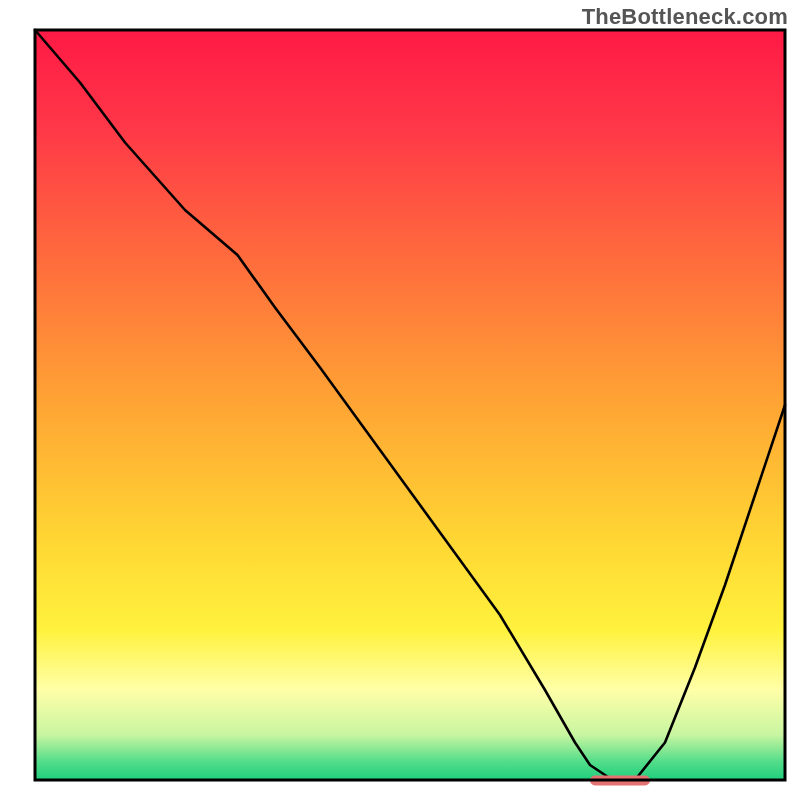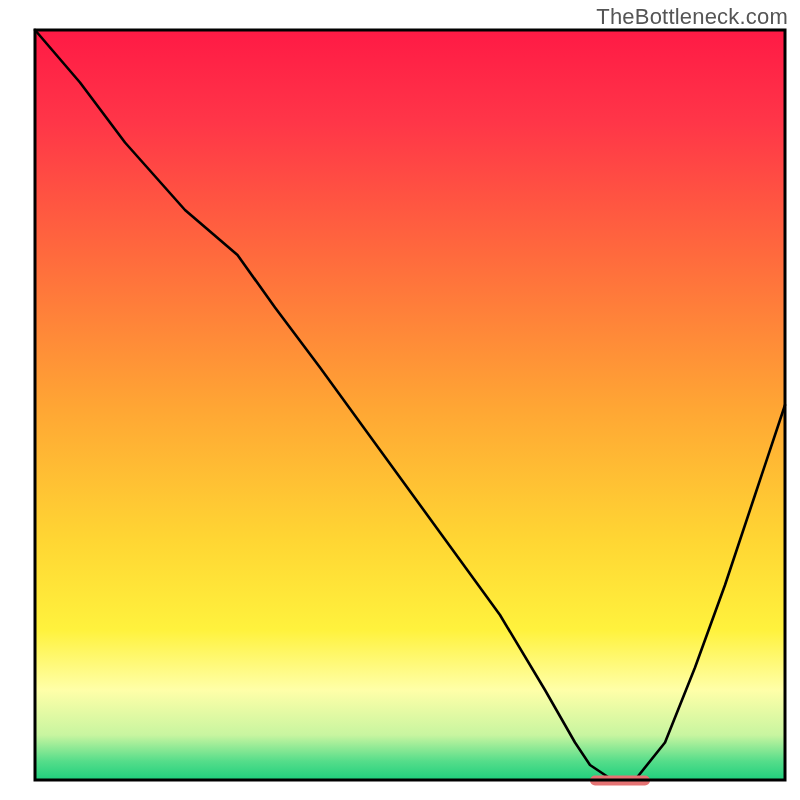--- a/index.html
+++ b/index.html
@@ -16,21 +16,21 @@
     height: 800px;
     position: relative;
     background: #ffffff;
   }
   .watermark {
     position: absolute;
     top: 4px;
     right: 12px;
     color: #555555;
     font-size: 22px;
-    font-weight: 400;
+    font-weight: 700;
     letter-spacing: 0.2px;
     z-index: 3;
   }
   svg.chart {
     position: absolute;
     left: 0;
     top: 0;
   }
 </style>
 </head>

